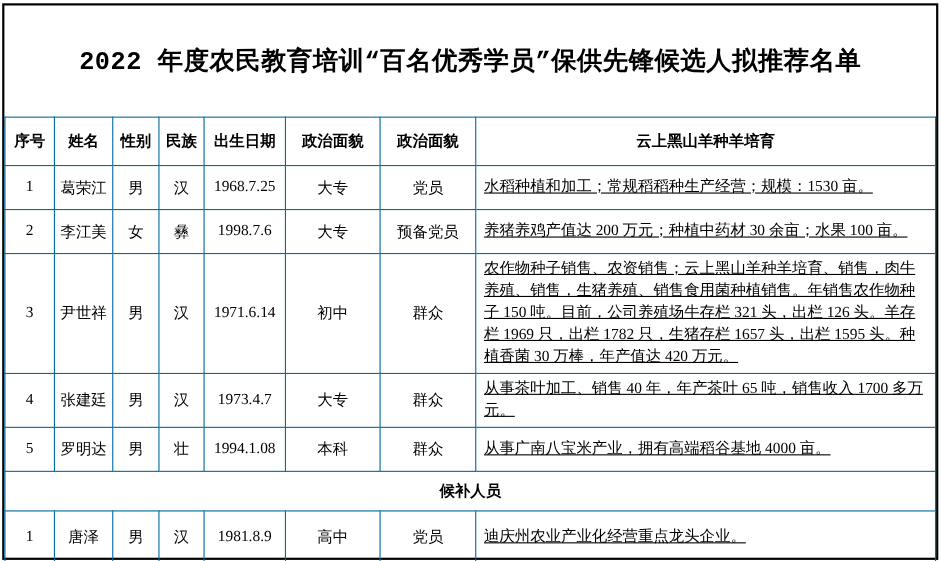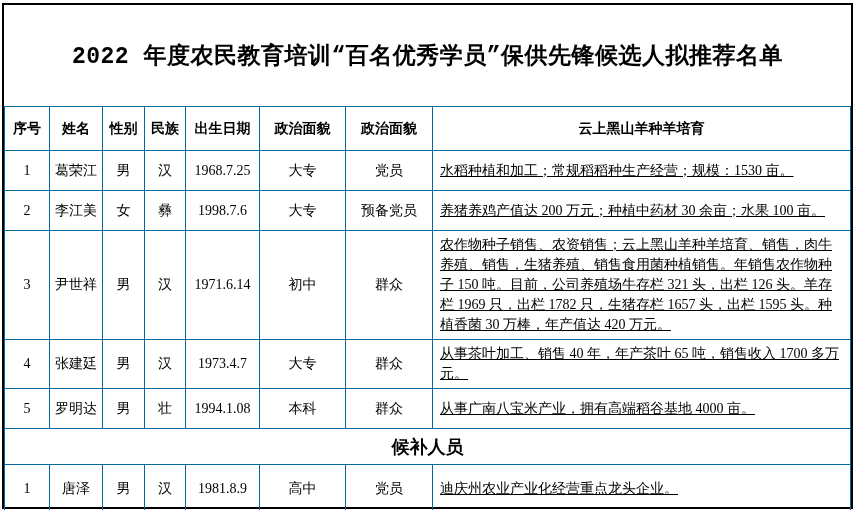--- a/index.html
+++ b/index.html
@@ -69,21 +69,21 @@
     line-height: 20px;
     text-decoration: underline;
   }
   tbody.data-rows tr {
     height: 40px;
   }
   tr.section-row td {
     font-family: "Liberation Sans", "DejaVu Sans", sans-serif;
     font-weight: bold;
     height: 36px;
-    font-size: 18px;
+    font-size: 14px;
   }
   tbody.alt-rows tr {
     height: 49px;
   }
 </style>
 </head>
 <body>
 
 <div class="page">
   <div class="title-block">

